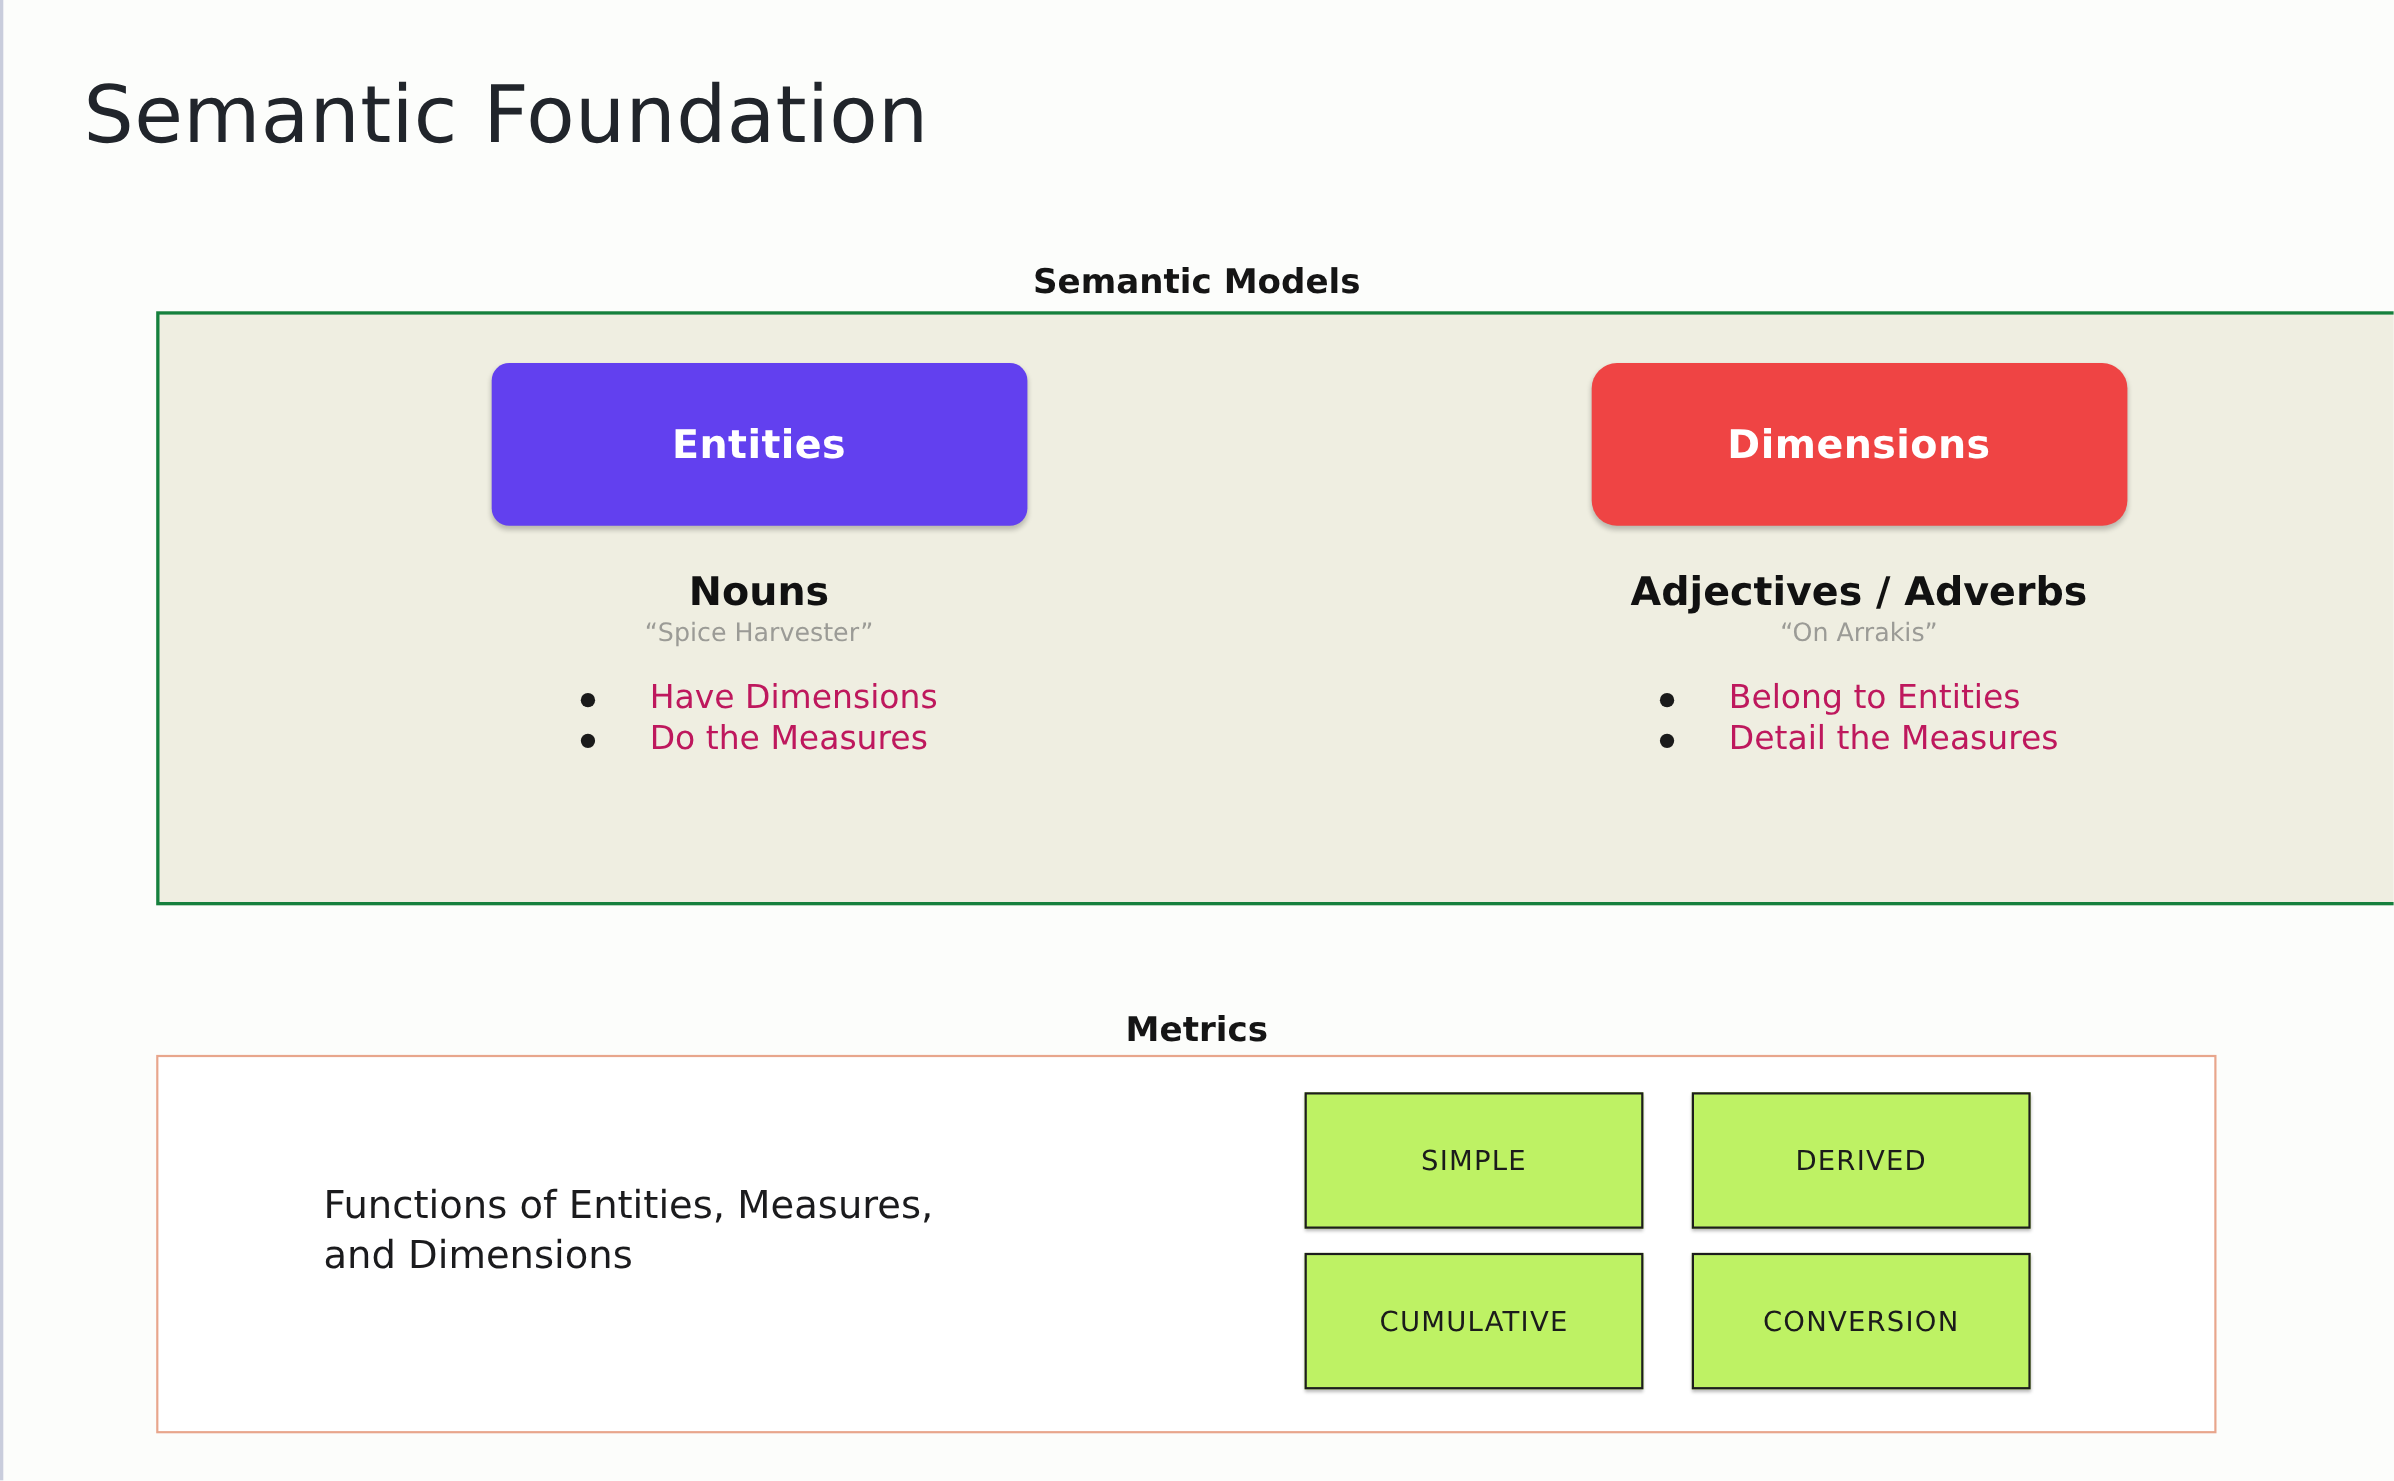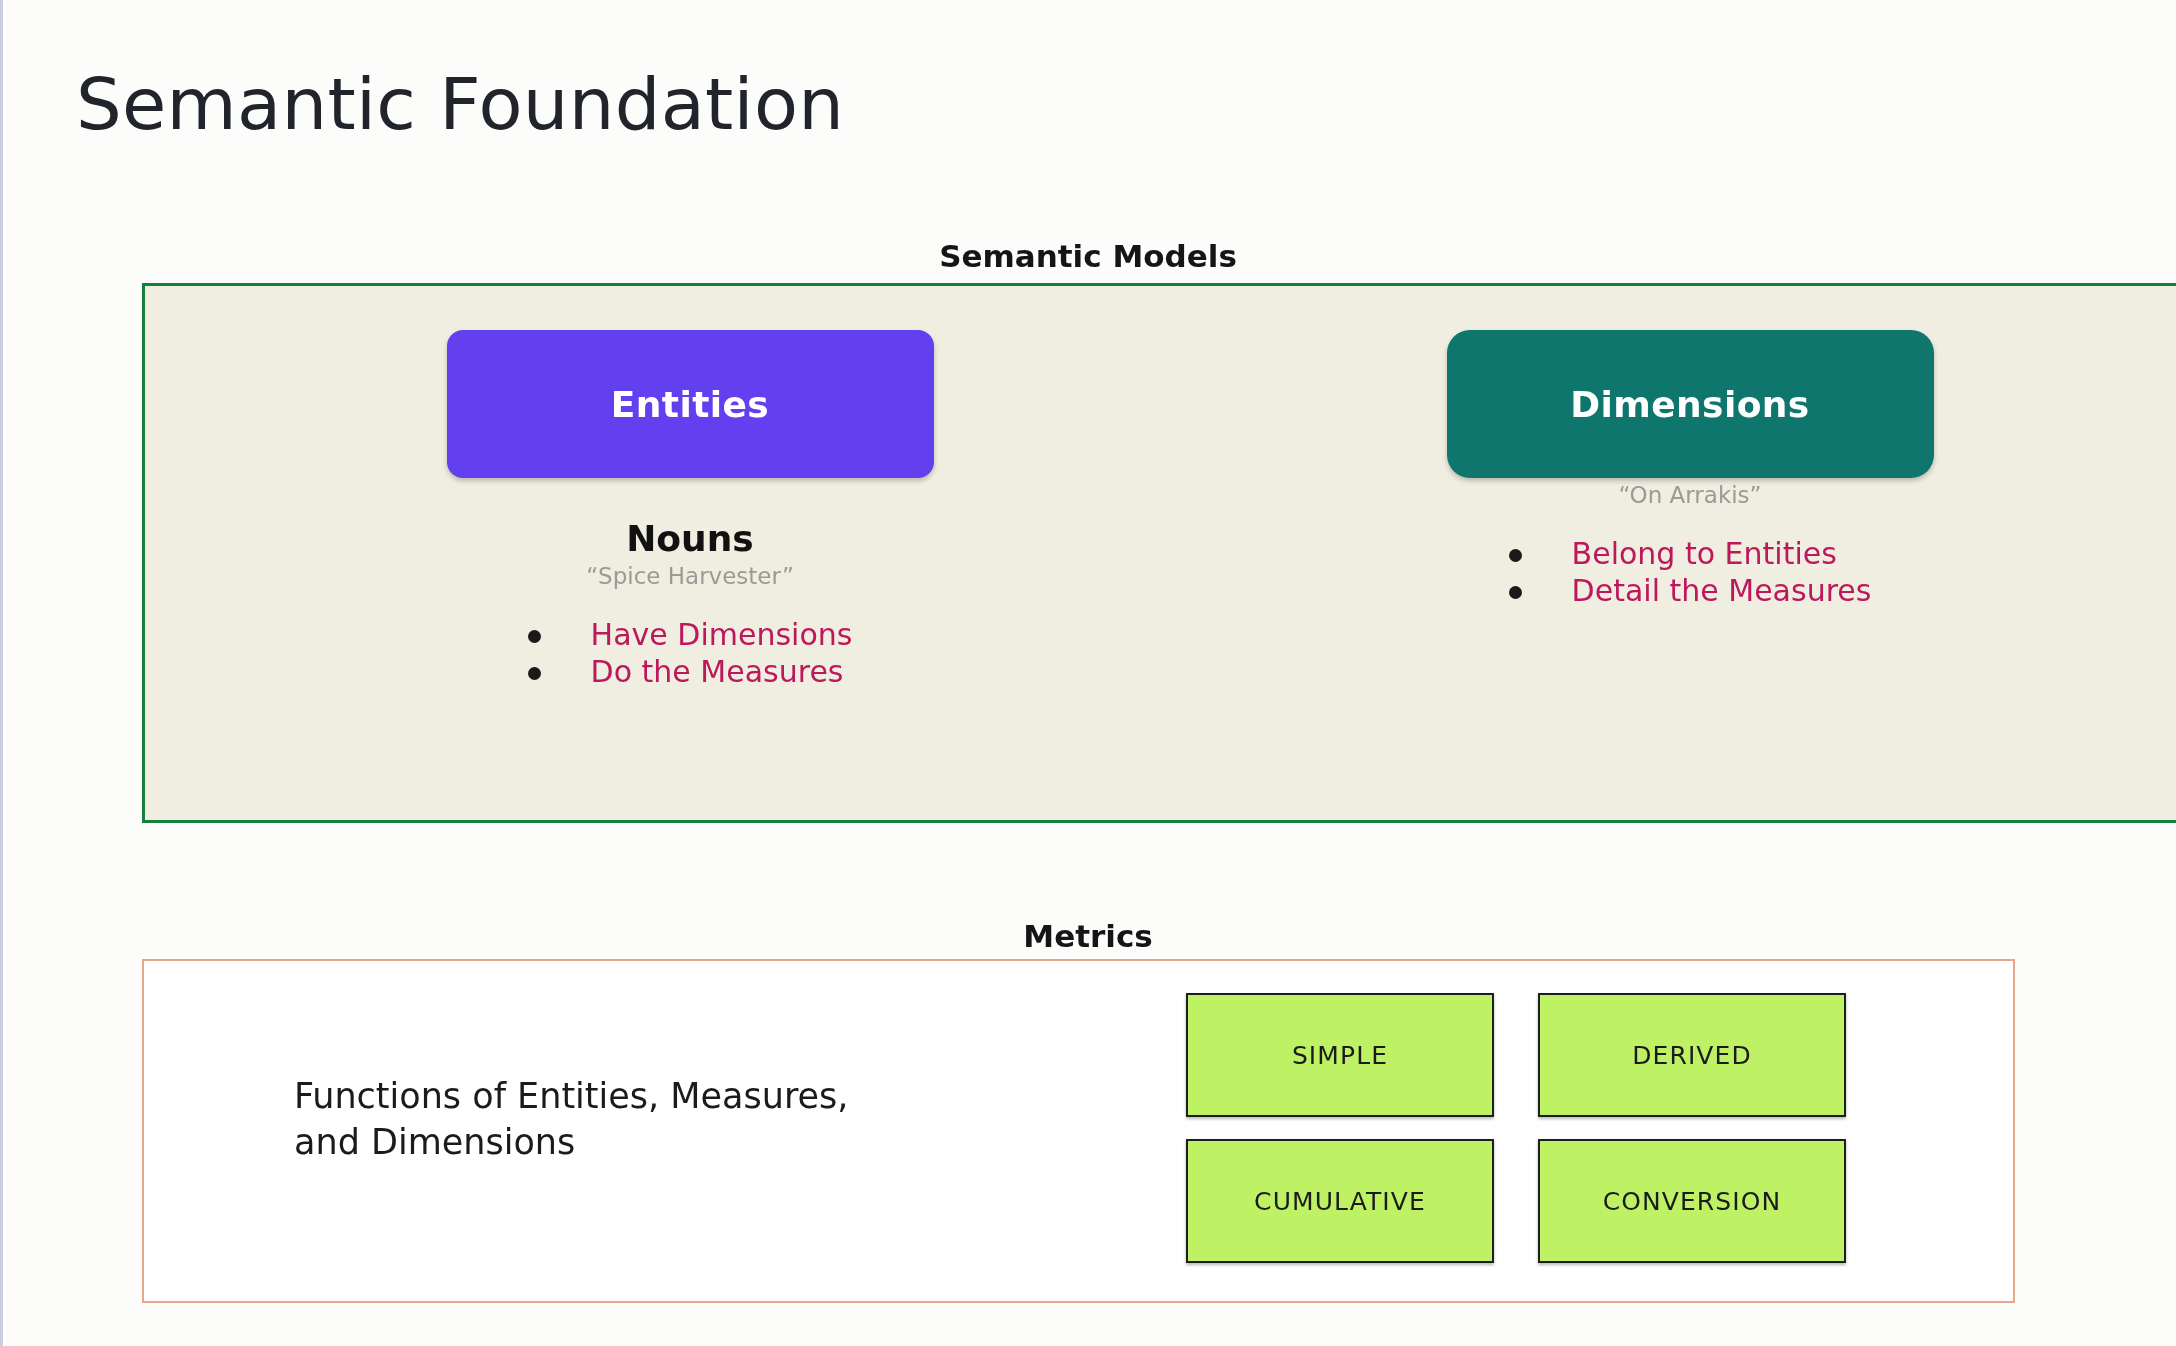--- a/index.html
+++ b/index.html
@@ -83,21 +83,21 @@
     justify-content: center;
     color: #ffffff;
     font-size: 36px;
     font-weight: bold;
     letter-spacing: 0.4px;
     box-shadow: 0 3px 5px rgba(0,0,0,0.22);
     box-sizing: border-box;
   }
   .chip-entities   { background: #6240ef; }
   .chip-measures   { background: #525a6e; }
-  .chip-dimensions { background: #0f766e; border-radius: 23px; }
+  .chip-dimensions { background: #ef4444; border-radius: 23px; }
 
   .pos-title {
     margin-top: 40px;
     font-size: 36px;
     font-weight: bold;
     color: #111111;
     white-space: nowrap;
   }
   .pos-example {
     margin-top: 4px;
@@ -199,20 +199,21 @@
         <li>
           <span class="dot"></span>
           <span class="btext">Do the Measures</span>
         </li>
       </ul>
     </div>
 
 
     <div class="model-col">
       <div class="model-chip chip-dimensions">Dimensions</div>
+      <div class="pos-title">Adjectives / Adverbs</div>
       <div class="pos-example">“On Arrakis”</div>
       <ul class="bullets">
         <li>
           <span class="dot"></span>
           <span class="btext">Belong to Entities</span>
         </li>
         <li>
           <span class="dot"></span>
           <span class="btext">Detail the Measures</span>
         </li>

